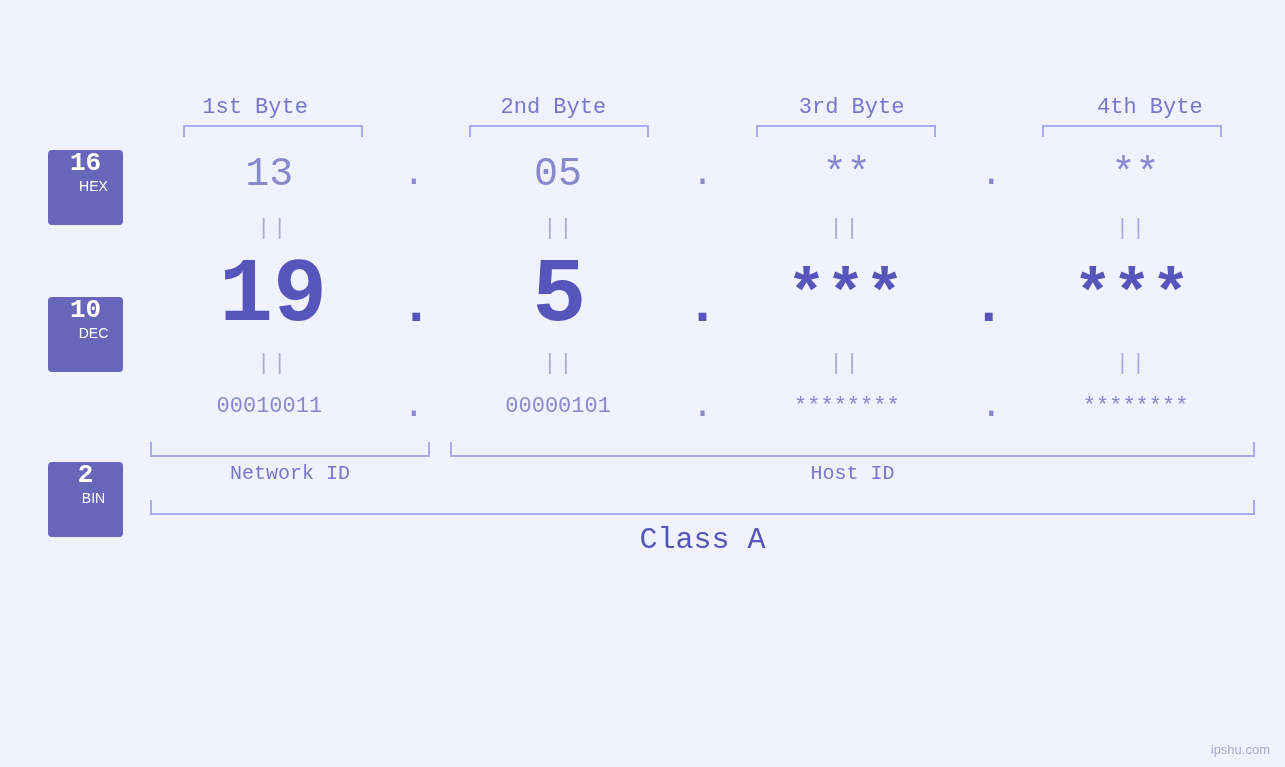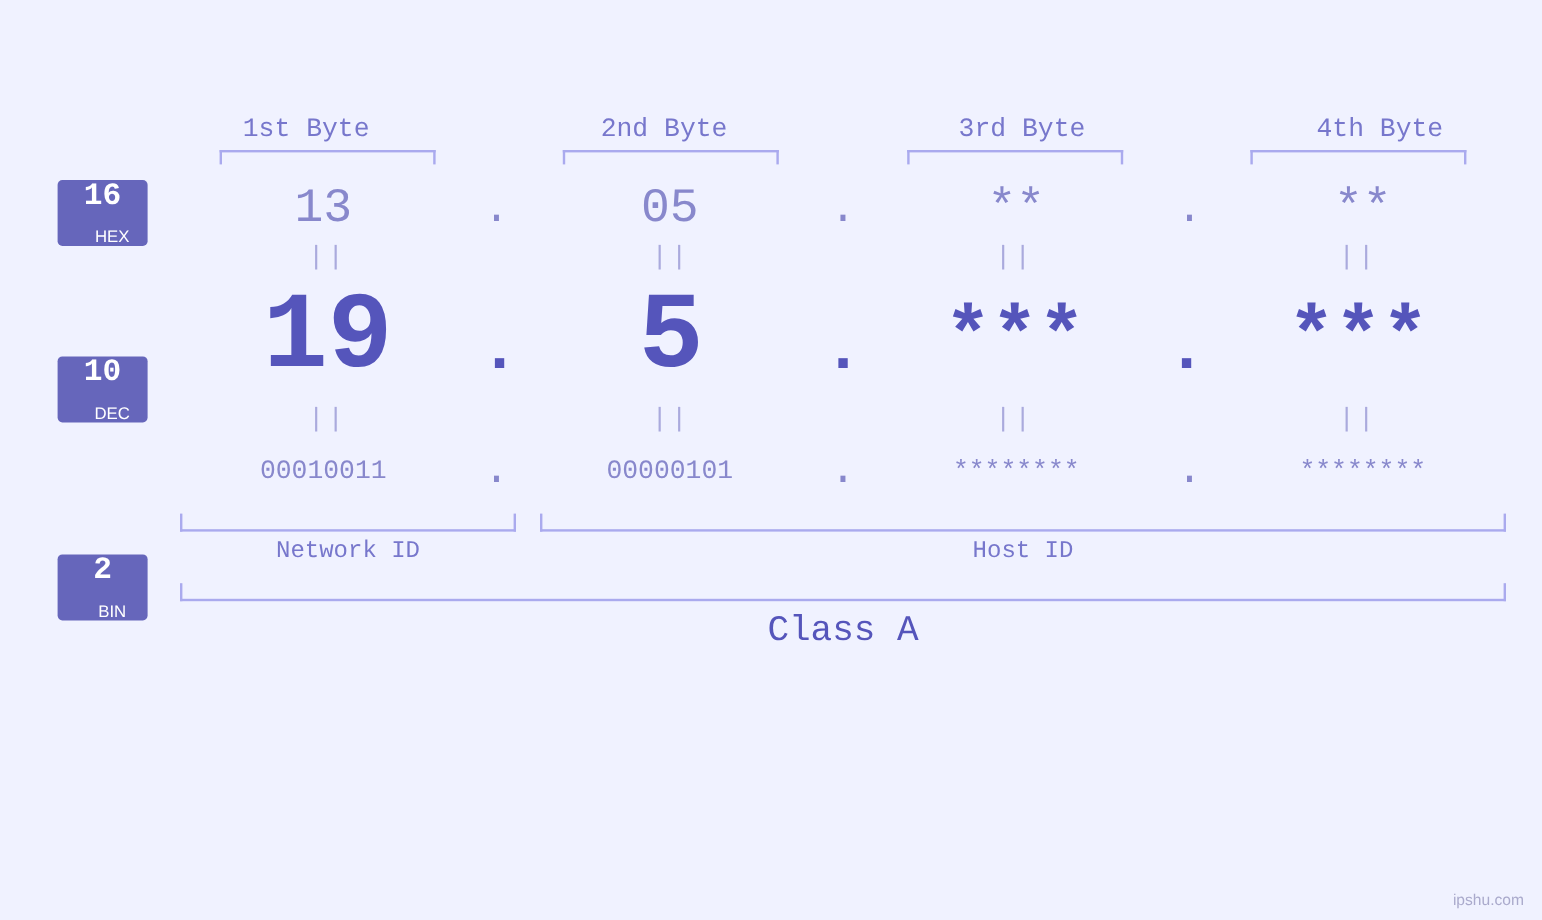--- a/index.html
+++ b/index.html
@@ -19,27 +19,27 @@
       border-top: 2px solid #aaaaee;
       border-left: 2px solid #aaaaee;
       border-right: 2px solid #aaaaee;
     }
 
     
     .base-label {
       position: absolute;
       left: 48px;
       width: 75px;
-      height: 55px;
+      height: 75px;
       background-color: #6666bb;
       color: white;
       display: flex;
       flex-direction: column;
       align-items: center;
-      justify-content: space-between;
+      justify-content: flex-start;
       border-radius: 4px;
     }
 
     .base-label .base-num {
       font-size: 26px;
       font-weight: bold;
       line-height: 1;
     }
 
     .base-label .base-name {
@@ -168,21 +168,21 @@
     <div class="sep"></div>
     <div class="col" style="display:flex; justify-content:center;">
       <div class="bracket"></div>
     </div>
     <div class="sep"></div>
     <div class="col" style="display:flex; justify-content:center;">
       <div class="bracket"></div>
     </div>
   </div>
 
-  <div style="display:flex; align-items:center; justify-content:space-around; margin-bottom:5px;">
+  <div style="display:flex; align-items:center; justify-content:space-around; margin-bottom:19px;">
     <div class="col hex-val">13</div>
     <div class="sep dot-small">.</div>
     <div class="col hex-val">05</div>
     <div class="sep dot-small">.</div>
     <div class="col hex-val">**</div>
     <div class="sep dot-small">.</div>
     <div class="col hex-val">**</div>
   </div>
 
   <div style="display:flex; justify-content:space-around; margin-bottom:10px;">

